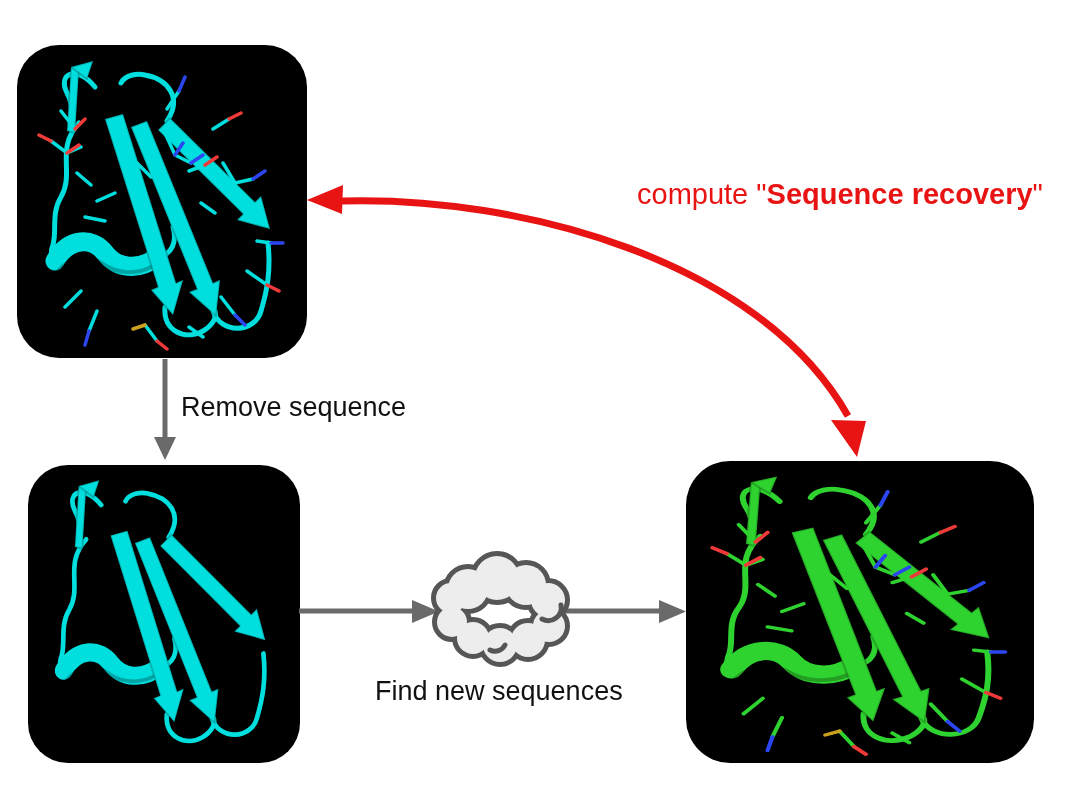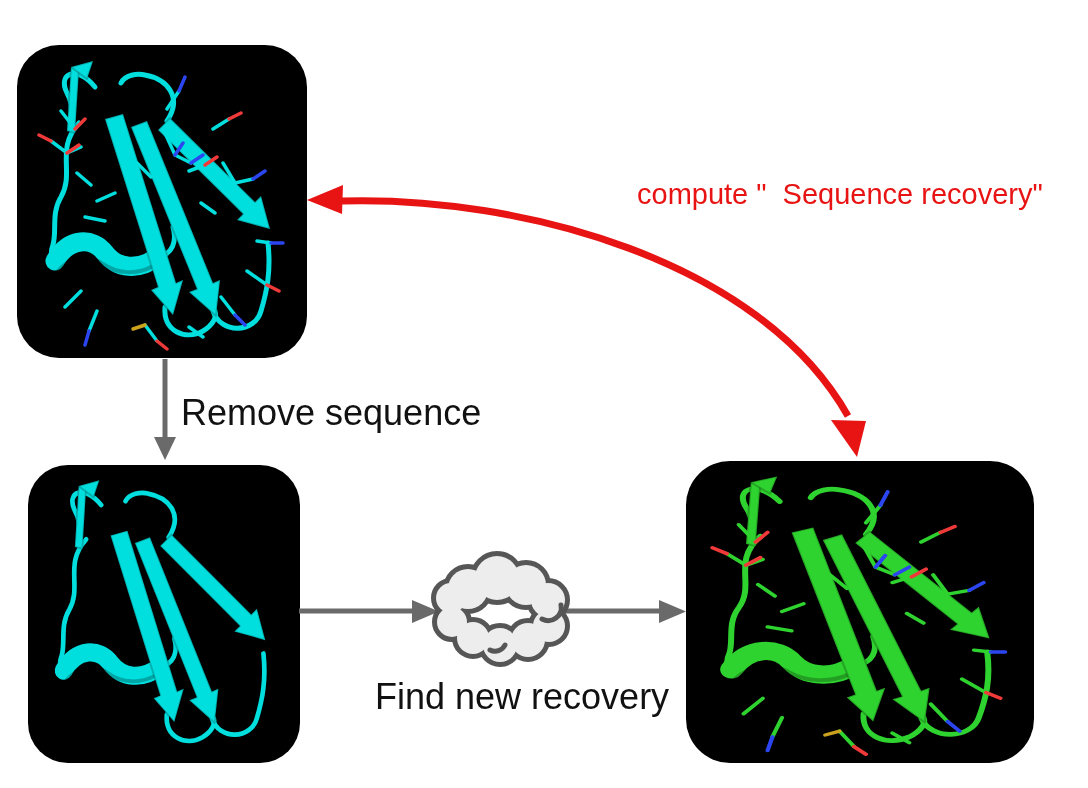--- a/index.html
+++ b/index.html
@@ -3,23 +3,23 @@
 <meta charset="utf-8">
 <style>
   html,body { margin:0; padding:0; background:#ffffff; }
   .canvas {
     position:relative; width:1088px; height:788px; background:#ffffff;
     overflow:hidden; font-family:"Liberation Sans", sans-serif;
   }
   .panel { position:absolute; background:#000; overflow:hidden; }
   .panel svg { position:absolute; left:0; top:0; width:100%; height:100%; display:block; }
   .overlay { position:absolute; left:0; top:0; width:1088px; height:788px; pointer-events:none; }
-  .label { position:absolute; color:#111111; font-size:36px; white-space:nowrap; }
+  .label { position:absolute; color:#111111; font-size:27px; white-space:nowrap; }
   .label-compare { color:#e81414; font-size:29px; line-height:35px; }
-  .label-compare b { font-weight:normal;margin-left:16px; }
+  .label-compare b { font-weight:bold; }
   .defs { position:absolute; width:0; height:0; overflow:hidden; }
   .cyan  { color:#00dede; }
   .green { color:#2fd32f; }
 </style>
 </head>
 <body>
 
 <div class="canvas">
 
   <svg class="defs" aria-hidden="true">
@@ -123,20 +123,20 @@
 
     <g>
       <path d="M342,201 C520,196 760,260 848,416" stroke="#e81414" stroke-width="7" fill="none"></path>
       <polygon points="307,200 343,185 342,214" fill="#e81414"></polygon>
       <polygon points="857,457 831,420 866,421" fill="#e81414"></polygon>
     </g>
   </svg>
 
   <div class="label" style="left:181px; top:392px;">Remove sequence</div>
 
-  <div class="label" style="left:375px; top:676px;">Find new recovery</div>
+  <div class="label" style="left:375px; top:676px;">Find new sequences</div>
 
   <div class="label label-compare" style="left:637px; top:142px;">
     <br>
     <span>compute "</span><b>Sequence recovery</b><span>"</span>
   </div>
 
 </div>
 
 </body></html>

